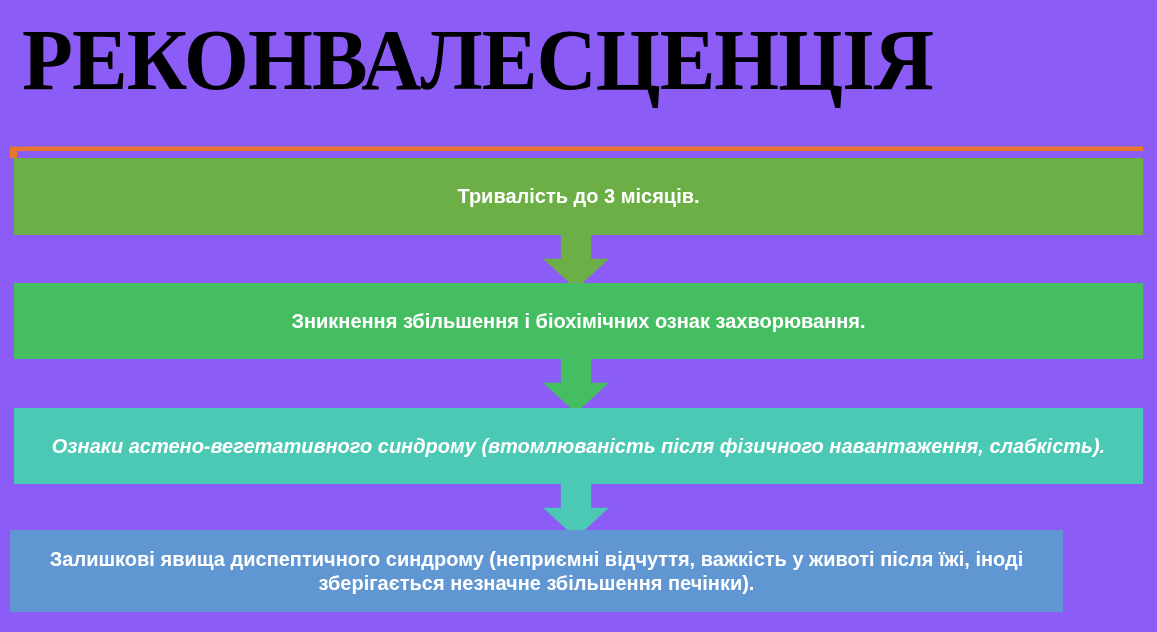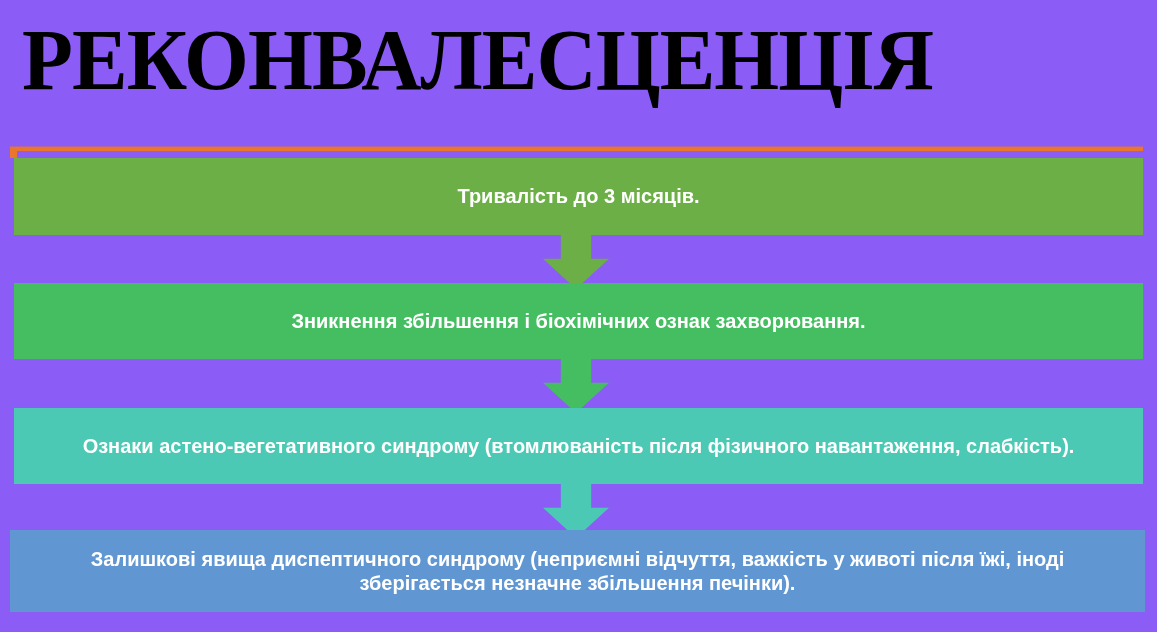--- a/index.html
+++ b/index.html
@@ -110,25 +110,26 @@
     background: #44BE61;
     font-size: 20px;
   }
   #box-3 {
     left: 14px;
     top: 408px;
     width: 1129px;
     height: 76px;
     background: #4CC9B4;
     font-size: 20px;
+    font-style: italic;
   }
   #box-4 {
     left: 10px;
     top: 530px;
-    width: 1135px;
+    width: 1053px;
     height: 82px;
     background: #6096D1;
     font-size: 20px;
   }
 
   
   .flow-arrow {
     position: absolute;
     width: 66px;
     height: 54px;

